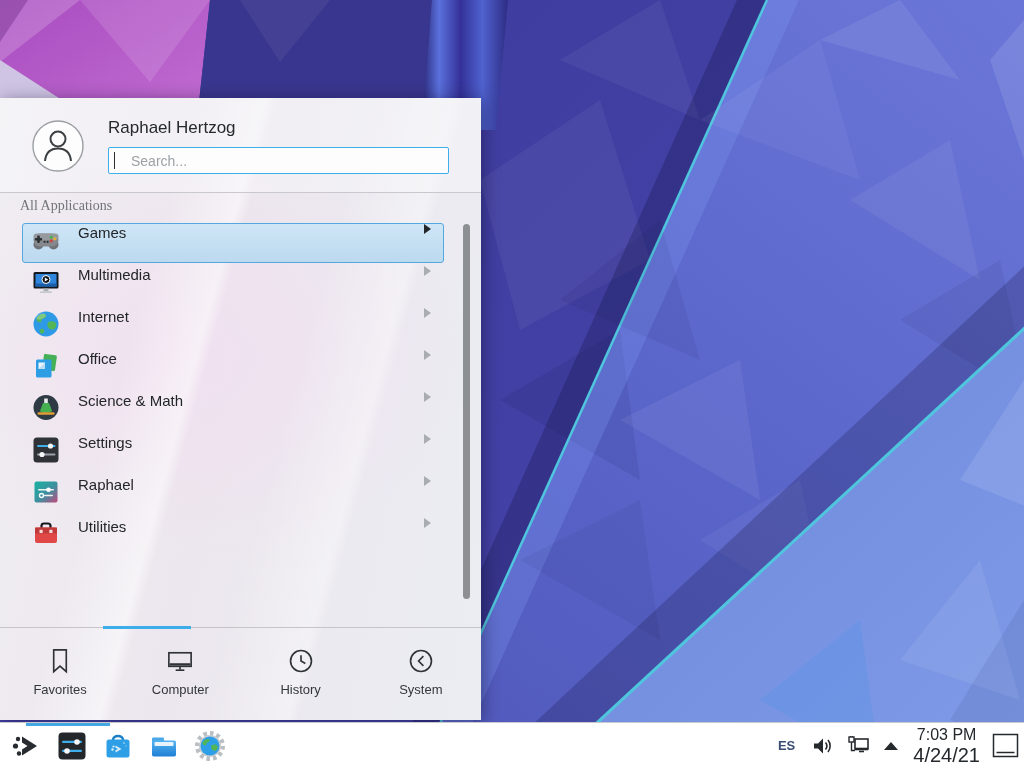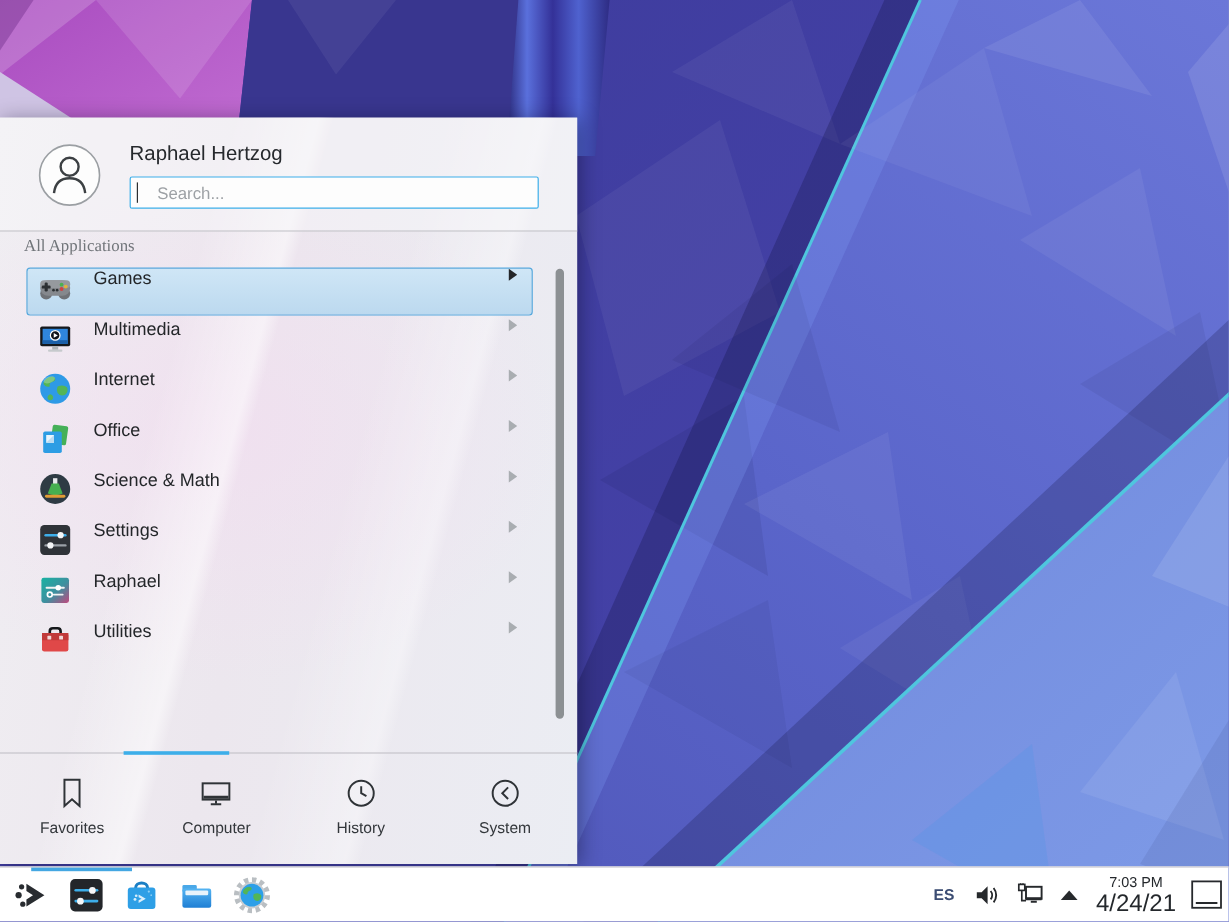--- a/index.html
+++ b/index.html
@@ -50,21 +50,21 @@
          border-top:1px solid #c9c7d0;box-sizing:border-box;display:flex;align-items:center;}
   .task-stripe{position:absolute;left:26px;top:0;width:84px;height:3px;background:#44a7e2;}
   .p-icon{width:32px;height:32px;margin-left:14px;flex:0 0 32px;}
   .p-icon:first-of-type{margin-left:10px;}
   .spacer{flex:1;}
   .tray{display:flex;align-items:center;}
   .kbd-layout{font-size:13px;font-weight:bold;color:#3b4c72;margin-right:16px;}
   .tray-icon{width:24px;height:24px;margin-right:12px;}
   .caret-icon{width:16px;height:10px;margin-right:10px;}
   .clock{display:flex;flex-direction:column;align-items:center;margin:0 12px 0 4px;line-height:1;}
-  .clock-time{font-size:12px;color:#24282c;}
+  .clock-time{font-size:16px;color:#24282c;}
   .clock-date{font-size:20px;color:#24282c;margin-top:2px;}
   .show-desktop{width:27px;height:25px;margin-right:5px;}
 </style>
 </head>
 <body>
 
 <div class="desktop">
 
   <svg class="wallpaper" viewBox="0 0 1024 768" width="1024" height="768">
     <defs>

